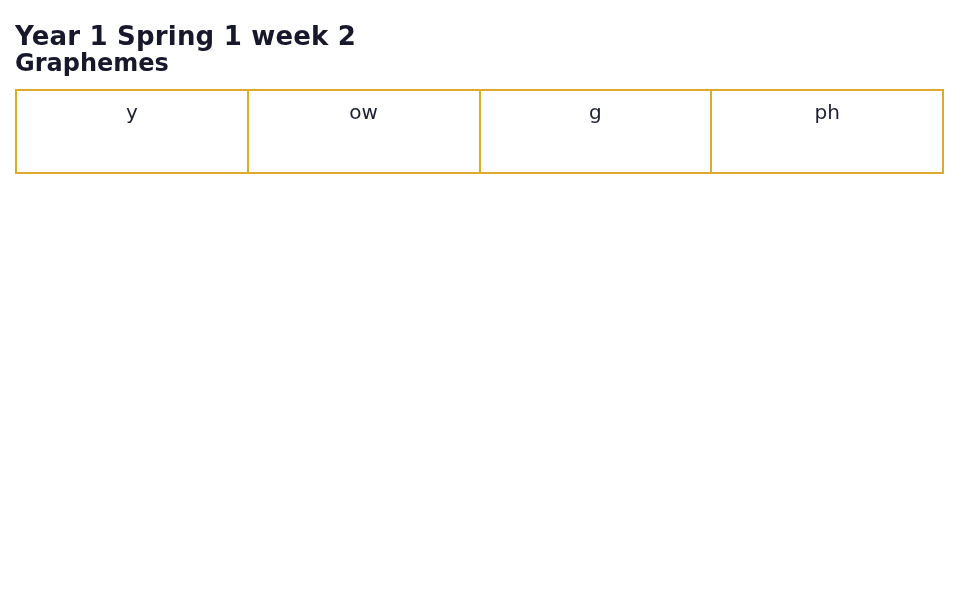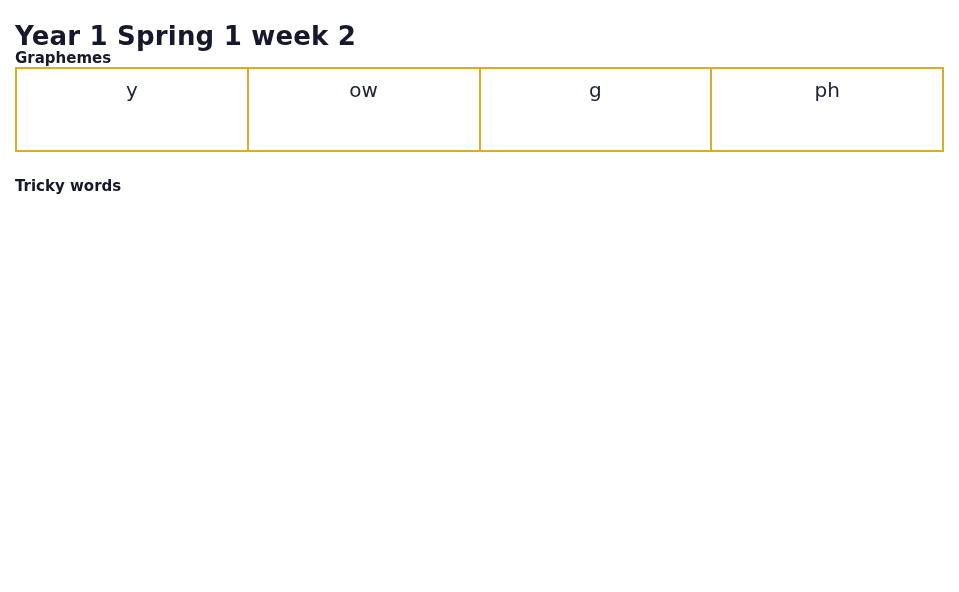--- a/index.html
+++ b/index.html
@@ -29,27 +29,27 @@
     font-size: 26px;
     font-weight: bold;
     letter-spacing: 0.2px;
     color: #17182b;
     margin: 0;
     padding-top: 22px;
     line-height: 1.08;
   }
 
   .section-heading {
-    font-size: 15px;
+    font-size: 24px;
     font-weight: bold;
     color: #17182b;
     margin: 0;
     line-height: 1.14;
     padding-top: 2px;
-    padding-bottom: 0;
+    padding-bottom: 12px;
   }
   .section-heading.tight {
     padding-top: 0;
   }
 
   
   .word-table {
     width: 929px;
     border-collapse: collapse;
     table-layout: fixed;
@@ -97,16 +97,15 @@
   <div class="spacer-xs"></div>
 
 
   <table class="word-table t-spellings">
     <tbody>
     </tbody>
   </table>
 
   <div class="spacer-xs"></div>
 
-  <h2 class="section-heading">Tricky words</h2>
 
 
 </div>
 
 </body></html>

